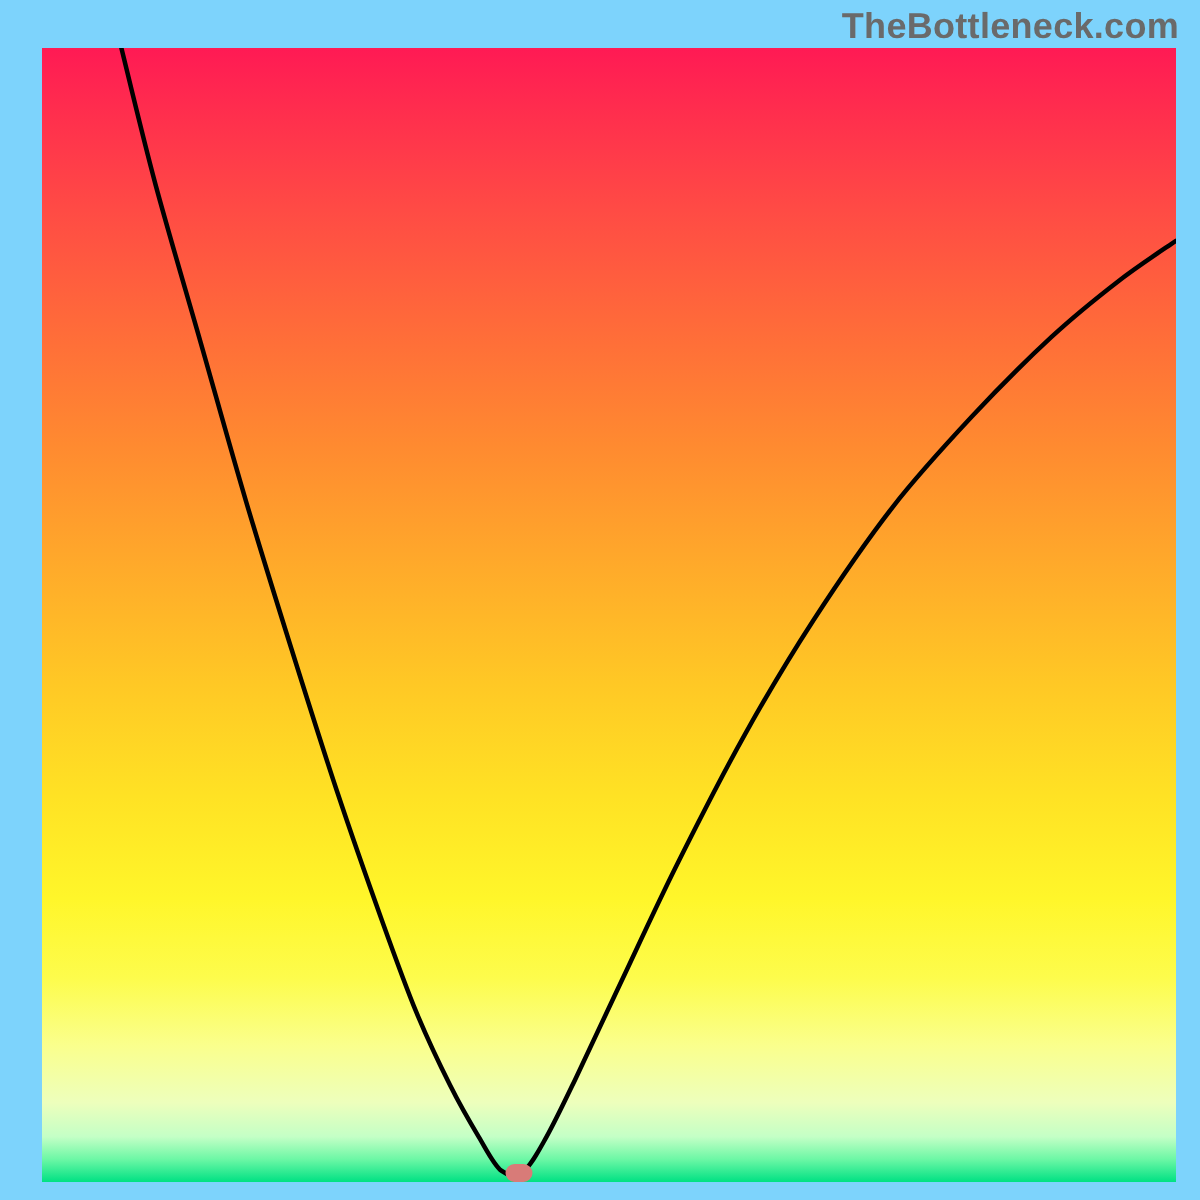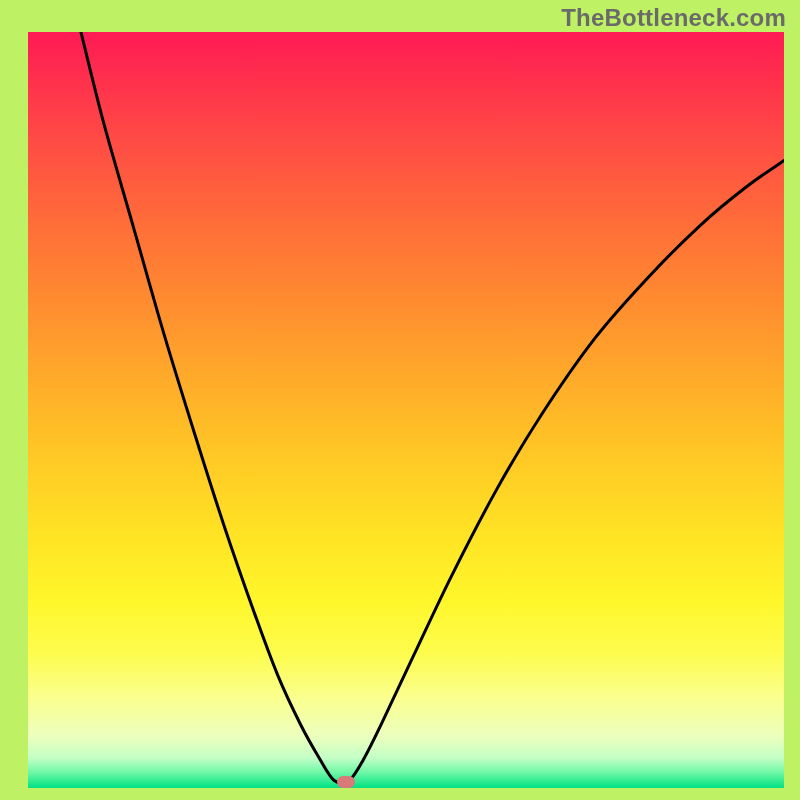--- a/index.html
+++ b/index.html
@@ -8,21 +8,21 @@
     width: 800px;
     height: 800px;
     background: #000;
     font-family: Arial, Helvetica, sans-serif;
     overflow: hidden;
   }
   .frame {
     position: relative;
     width: 800px;
     height: 800px;
-    background: #bef264;
+    background: #7dd3fc;
   }
   .watermark {
     position: absolute;
     top: 4px;
     right: 14px;
     color: #6a6a6a;
     font-size: 24px;
     font-weight: 600;
     letter-spacing: 0.2px;
     user-select: none;

